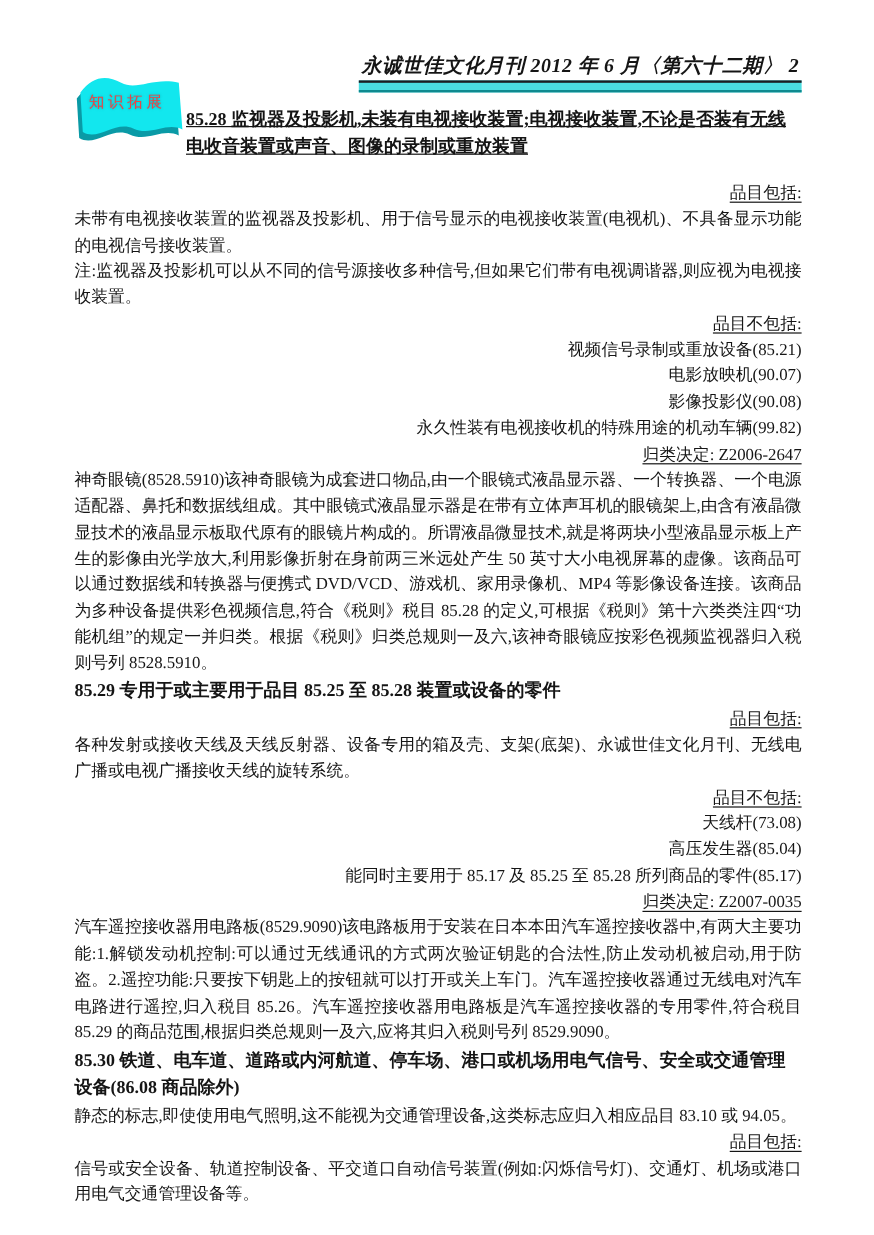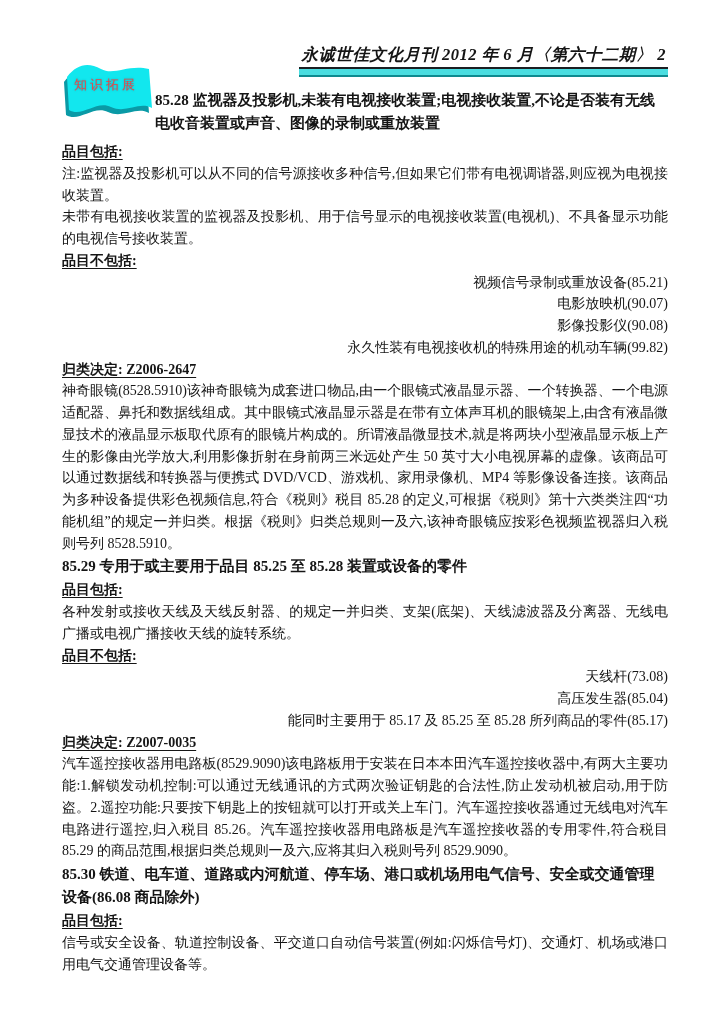--- a/index.html
+++ b/index.html
@@ -76,28 +76,28 @@
   }
   main p { margin: 0; }
   h2 {
     font-size: 15px;
     line-height: 23px;
     font-weight: bold;
     margin: 1px 0;
     text-align: left;
   }
   section:first-of-type h2 {
-    margin: 0 0 6px 93px; 
+    margin: 0 0 16px 93px; 
+    text-decoration: underline;
   }
   .blk-label {
     text-decoration: underline;
     text-underline-offset: 3px;
     text-decoration-thickness: 1px;
-    text-align: left;
-    font-weight: bold;
+    text-align: right;
   }
   .blk-item { text-align: right; }
 </style>
 </head>
 <body>
 
 <div class="page">
 
   <header>
     <div class="header-block">
@@ -111,41 +111,42 @@
       <path d="M7,21 C17,8 28,6 41,13 C54,20 68,8 89,13 L92,52 C79,45 66,58 51,51 C36,44 22,62 9,54 Z" transform="translate(-3,5)" fill="var(--badge-shadow, #0a9aa6)"></path>
       <path d="M7,21 C17,8 28,6 41,13 C54,20 68,8 89,13 L92,52 C79,45 66,58 51,51 C36,44 22,62 9,54 Z" fill="var(--badge-cyan, #12e7ee)"></path>
     </svg>
     <span class="badge-text">知识拓展</span>
   </div>
 
   <main id="doc-main">
       <section>
         <h2>85.28 监视器及投影机,未装有电视接收装置;电视接收装置,不论是否装有无线电收音装置或声音、图像的录制或重放装置</h2>
         <p class="blk blk-label">品目包括:</p>
+        <p class="blk blk-para">未带有电视接收装置的监视器及投影机、用于信号显示的电视接收装置(电视机)、不具备显示功能的电视信号接收装置。</p>
         <p class="blk blk-para">注:监视器及投影机可以从不同的信号源接收多种信号,但如果它们带有电视调谐器,则应视为电视接收装置。</p>
-        <p class="blk blk-para">未带有电视接收装置的监视器及投影机、用于信号显示的电视接收装置(电视机)、不具备显示功能的电视信号接收装置。</p>
         <p class="blk blk-label">品目不包括:</p>
         <p class="blk blk-item">视频信号录制或重放设备(85.21)</p>
         <p class="blk blk-item">电影放映机(90.07)</p>
         <p class="blk blk-item">影像投影仪(90.08)</p>
         <p class="blk blk-item">永久性装有电视接收机的特殊用途的机动车辆(99.82)</p>
         <p class="blk blk-label">归类决定: Z2006-2647</p>
         <p class="blk blk-para">神奇眼镜(8528.5910)该神奇眼镜为成套进口物品,由一个眼镜式液晶显示器、一个转换器、一个电源适配器、鼻托和数据线组成。其中眼镜式液晶显示器是在带有立体声耳机的眼镜架上,由含有液晶微显技术的液晶显示板取代原有的眼镜片构成的。所谓液晶微显技术,就是将两块小型液晶显示板上产生的影像由光学放大,利用影像折射在身前两三米远处产生 50 英寸大小电视屏幕的虚像。该商品可以通过数据线和转换器与便携式 DVD/VCD、游戏机、家用录像机、MP4 等影像设备连接。该商品为多种设备提供彩色视频信息,符合《税则》税目 85.28 的定义,可根据《税则》第十六类类注四“功能机组”的规定一并归类。根据《税则》归类总规则一及六,该神奇眼镜应按彩色视频监视器归入税则号列 8528.5910。</p>
       </section>
       <section>
         <h2>85.29 专用于或主要用于品目 85.25 至 85.28 装置或设备的零件</h2>
         <p class="blk blk-label">品目包括:</p>
-        <p class="blk blk-para">各种发射或接收天线及天线反射器、的规定一并归类、支架(底架)、天线滤波器及分离器、无线电广播或电视广播接收天线的旋转系统。</p>
+        <p class="blk blk-para">各种发射或接收天线及天线反射器、设备专用的箱及壳、支架(底架)、永诚世佳文化月刊、无线电广播或电视广播接收天线的旋转系统。</p>
         <p class="blk blk-label">品目不包括:</p>
         <p class="blk blk-item">天线杆(73.08)</p>
         <p class="blk blk-item">高压发生器(85.04)</p>
         <p class="blk blk-item">能同时主要用于 85.17 及 85.25 至 85.28 所列商品的零件(85.17)</p>
         <p class="blk blk-label">归类决定: Z2007-0035</p>
         <p class="blk blk-para">汽车遥控接收器用电路板(8529.9090)该电路板用于安装在日本本田汽车遥控接收器中,有两大主要功能:1.解锁发动机控制:可以通过无线通讯的方式两次验证钥匙的合法性,防止发动机被启动,用于防盗。2.遥控功能:只要按下钥匙上的按钮就可以打开或关上车门。汽车遥控接收器通过无线电对汽车电路进行遥控,归入税目 85.26。汽车遥控接收器用电路板是汽车遥控接收器的专用零件,符合税目 85.29 的商品范围,根据归类总规则一及六,应将其归入税则号列 8529.9090。</p>
       </section>
       <section>
         <h2>85.30 铁道、电车道、道路或内河航道、停车场、港口或机场用电气信号、安全或交通管理设备(86.08 商品除外)</h2>
+        <p class="blk blk-para">静态的标志,即使使用电气照明,这不能视为交通管理设备,这类标志应归入相应品目 83.10 或 94.05。</p>
         <p class="blk blk-label">品目包括:</p>
         <p class="blk blk-para">信号或安全设备、轨道控制设备、平交道口自动信号装置(例如:闪烁信号灯)、交通灯、机场或港口用电气交通管理设备等。</p>
       </section>
     </main>
 
 </div>
 
 </body></html>

